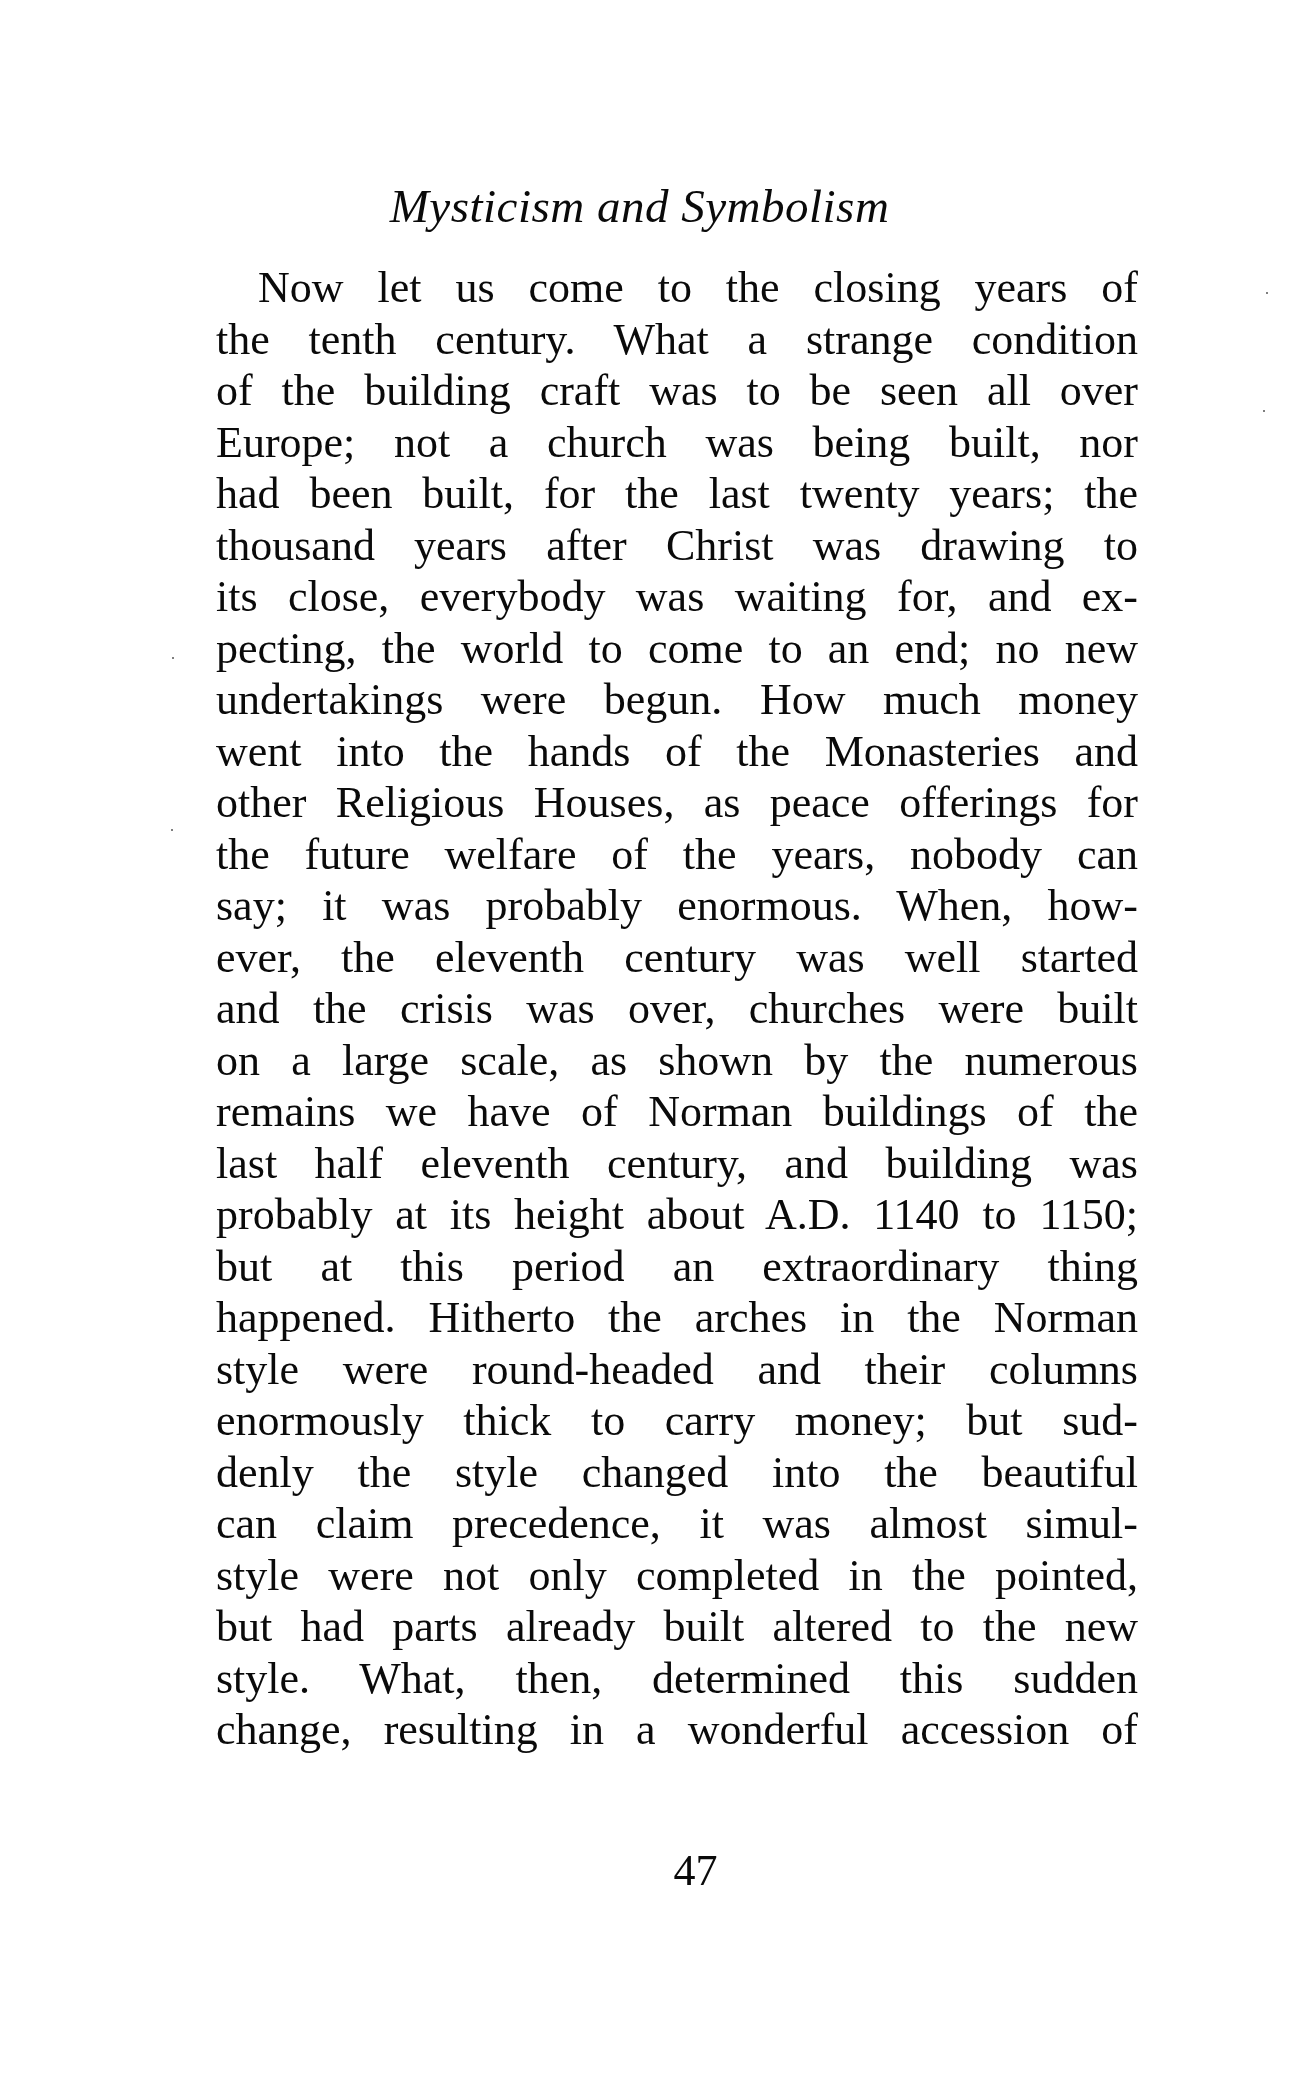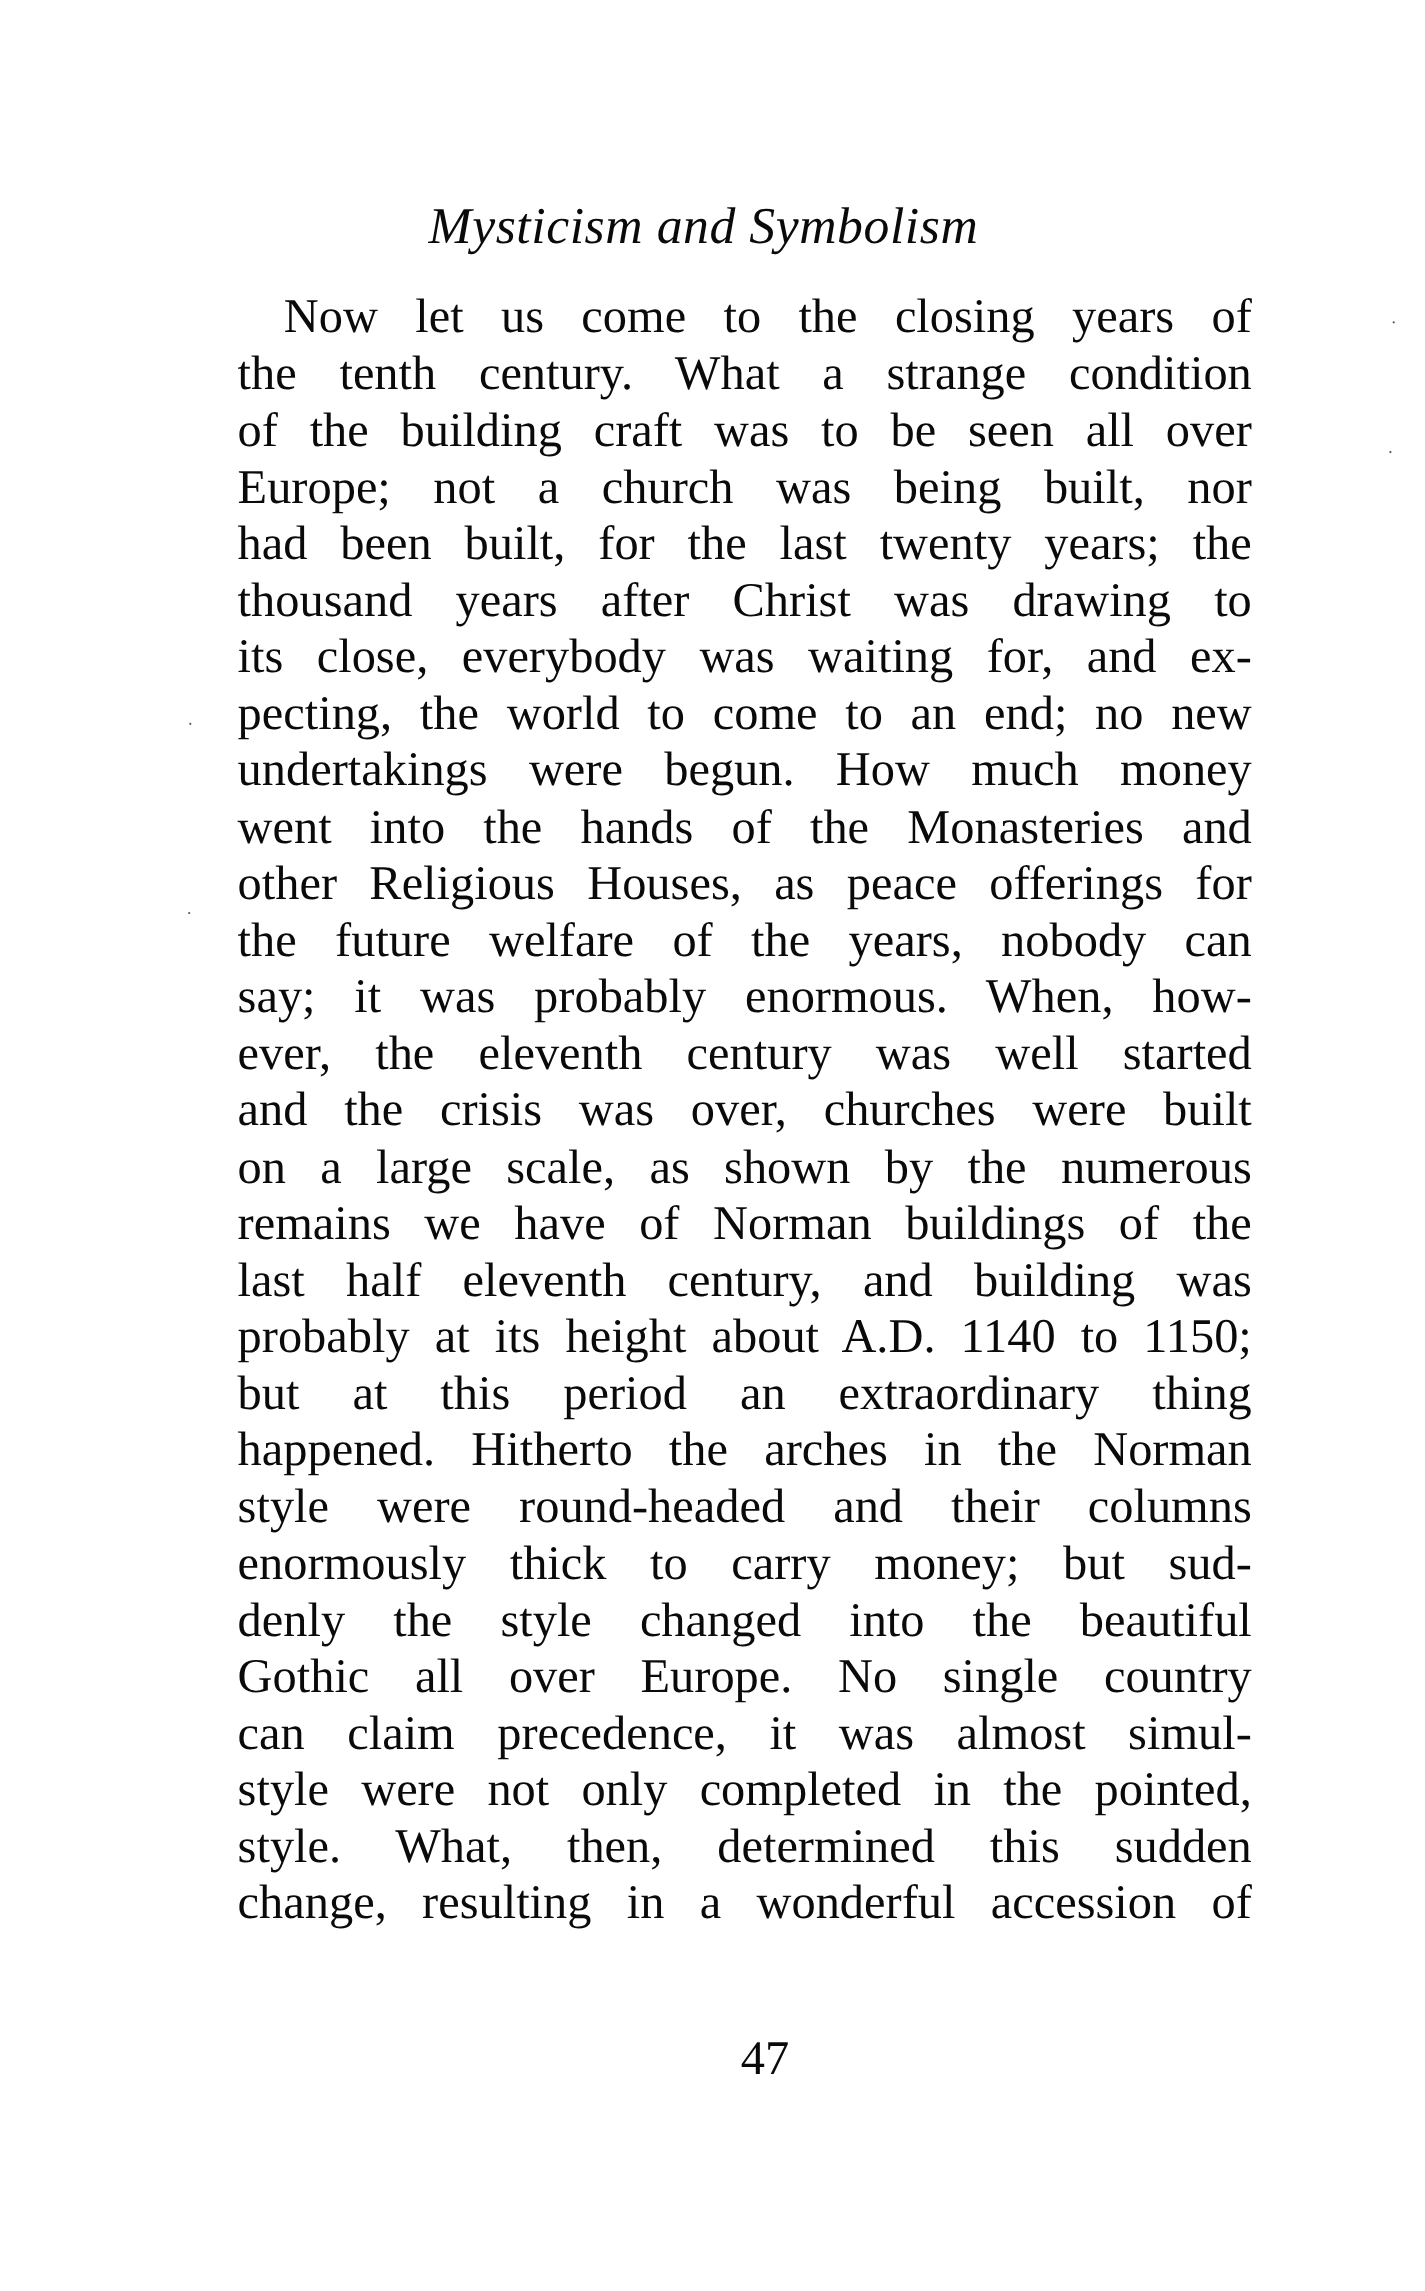--- a/index.html
+++ b/index.html
@@ -98,23 +98,23 @@
       <div class="line">and the crisis was over, churches were built</div>
       <div class="line">on a large scale, as shown by the numerous</div>
       <div class="line">remains we have of Norman buildings of the</div>
       <div class="line">last half eleventh century, and building was</div>
       <div class="line">probably at its height about A.D. 1140 to 1150;</div>
       <div class="line">but at this period an extraordinary thing</div>
       <div class="line">happened.  Hitherto the arches in the Norman</div>
       <div class="line">style were round-headed and their columns</div>
       <div class="line">enormously thick to carry money; but sud-</div>
       <div class="line">denly the style changed into the beautiful</div>
-      <div class="line">Gothic all over Europe.  No single country</div>
       <div class="line">can claim precedence, it was almost simul-</div>
       <div class="line">style were not only completed in the pointed,</div>
+      <div class="line">but had parts already built altered to the new</div>
       <div class="line">style.  What, then, determined this sudden</div>
       <div class="line">change, resulting in a wonderful accession of</div>
     </div>
 
   <div class="folio">47</div>
 
   <div class="speck" style="left:172px;top:657px;"></div>
   <div class="speck" style="left:171px;top:829px;"></div>
   <div class="speck" style="left:1266px;top:292px;"></div>
   <div class="speck" style="left:1263px;top:410px;"></div>

